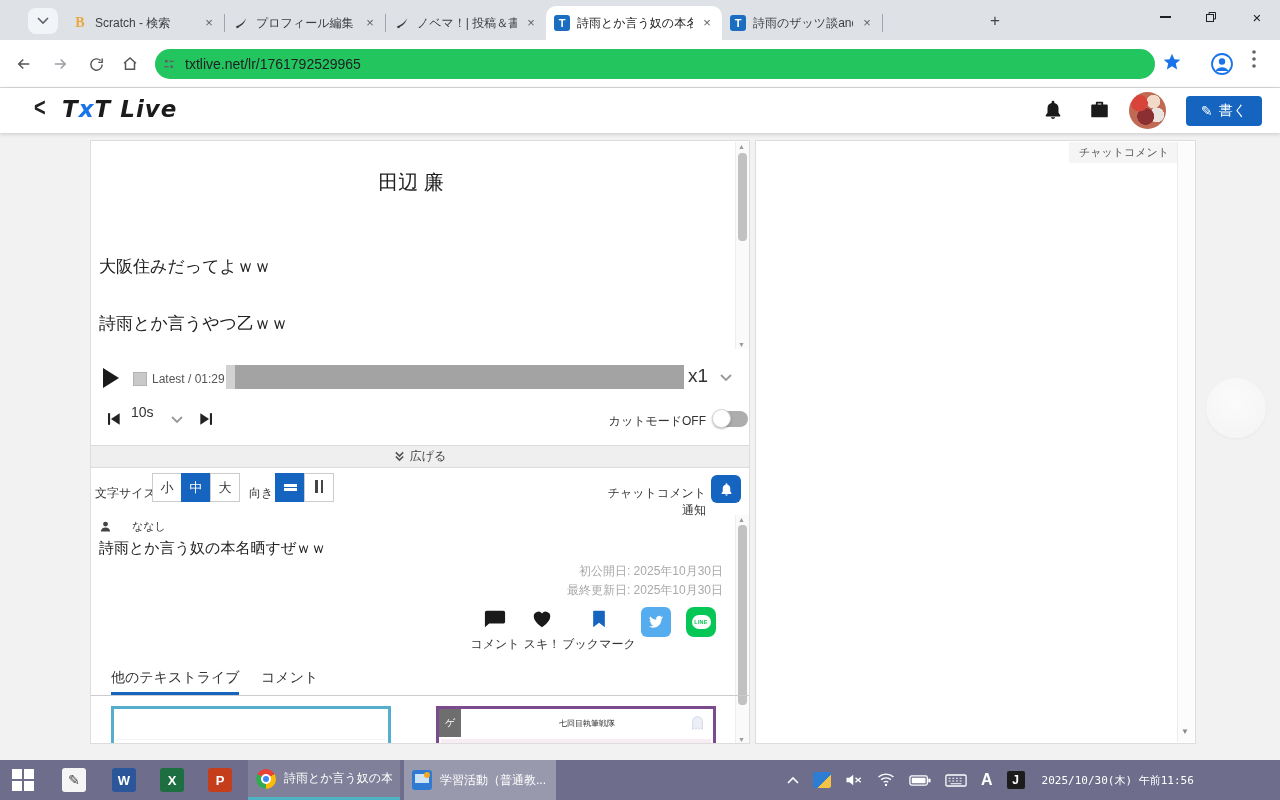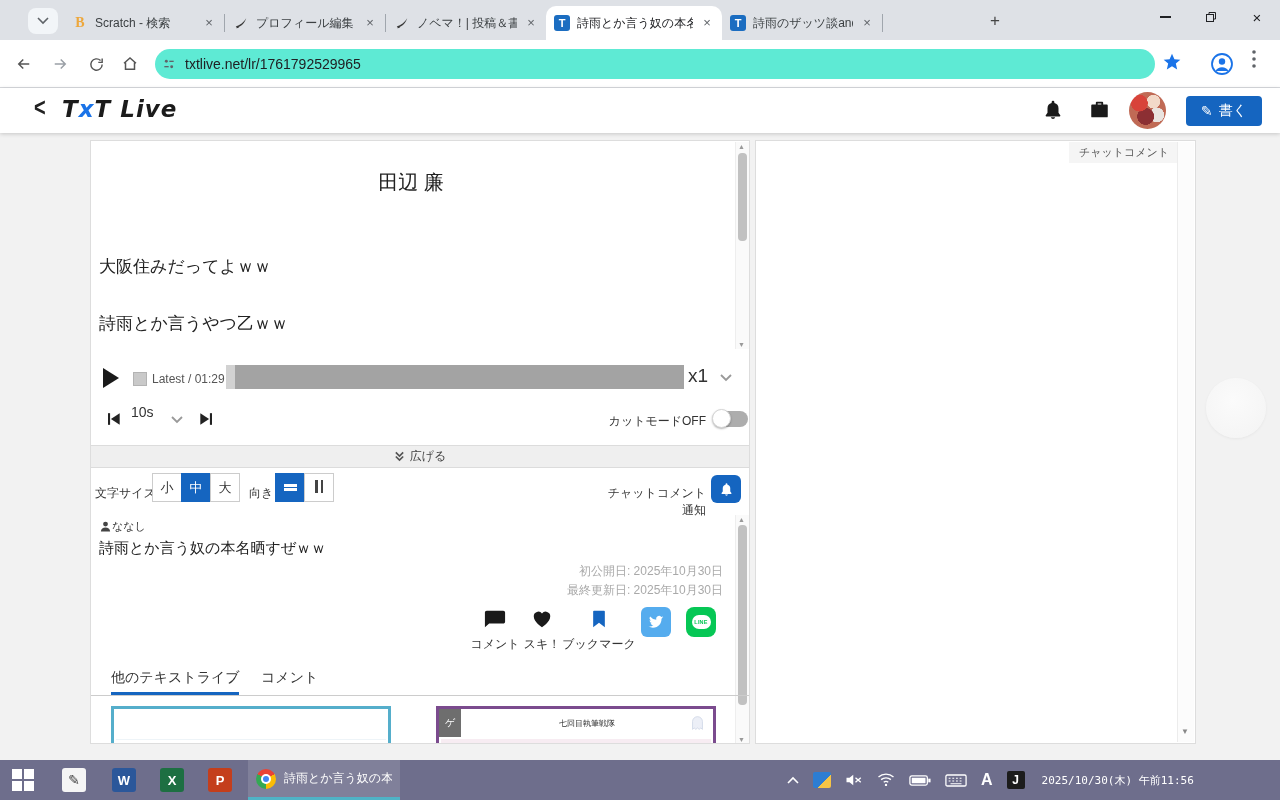--- a/index.html
+++ b/index.html
@@ -28,21 +28,21 @@
     text-align:center;line-height:21px;}
   .winctl{position:absolute;right:0;top:0;height:34px;display:flex;}
   .winbtn{width:46px;height:34px;display:flex;align-items:center;justify-content:center;color:#202124;}
   .minbar{width:11px;height:1.5px;background:#202124;}
   .closex{font-size:15px;}
 
   
   .addrbar{position:absolute;left:0;top:40px;width:1280px;height:48px;background:#fff;
     border-bottom:1px solid #d8dade;box-sizing:border-box;}
   .navbtn{position:absolute;top:10px;width:28px;height:28px;display:flex;align-items:center;justify-content:center;}
-  .urlpill{position:absolute;left:155px;top:9px;width:1000px;height:30px;background:#5eead4;
+  .urlpill{position:absolute;left:155px;top:9px;width:1000px;height:30px;background:#22c55e;
     border-radius:15px;display:flex;align-items:center;padding:0 6px;box-sizing:border-box;}
   .urltext{font-size:14px;color:#202124;margin-left:8px;}
   .addr-right{position:absolute;top:12px;}
 
   
   .siteheader{position:absolute;left:0;top:88px;width:1280px;height:45px;background:#fff;
     box-shadow:0 1px 4px rgba(0,0,0,.18);z-index:4;}
   .backchev{position:absolute;left:34px;top:8px;font-size:20px;color:#222;font-weight:bold;transform:scaleY(1.3);}
   .logo{position:absolute;left:62px;top:8px;font-size:23px;font-weight:bold;font-style:italic;
     letter-spacing:1px;color:#1b1b1b;font-family:"DejaVu Sans","Liberation Sans",sans-serif;}
@@ -105,21 +105,21 @@
   .btngrp{position:absolute;top:332px;display:flex;}
   .gbtn{width:30px;height:29px;border:1px solid #ccc;margin-left:-1px;background:#fff;color:#333;
     font-size:13px;display:flex;align-items:center;justify-content:center;box-sizing:border-box;}
   .gbtn.sel{background:#1565c0;border-color:#1565c0;color:#fff;}
   .hb{width:13px;height:2.5px;background:#fff;margin:1.5px 0;}
   .vb{width:2.5px;height:13px;background:#444;margin:0 1.5px;display:inline-block;}
   .bellbtn{position:absolute;left:620px;top:334px;width:30px;height:28px;background:#1565c0;
     border-radius:6px;display:flex;align-items:center;justify-content:center;}
 
   
-  .authrow{position:absolute;left:8px;top:378px;display:flex;align-items:center;gap:0;
+  .authrow{position:absolute;left:8px;top:378px;display:flex;align-items:center;gap:20px;
     font-size:11px;color:#333;}
   .ptitle{position:absolute;left:8px;top:398px;font-size:15px;color:#222;}
   .pdate{position:absolute;right:26px;font-size:12px;color:#a9a9a9;}
   .action{position:absolute;top:467px;text-align:center;font-size:12px;color:#333;}
   .action .ic{height:28px;display:flex;align-items:flex-start;justify-content:center;}
   .snsbtn{position:absolute;top:466px;width:30px;height:30px;display:flex;align-items:center;justify-content:center;}
   .linebub{width:19px;height:14px;background:#fff;border-radius:7px;display:flex;align-items:center;
     justify-content:center;font-size:5.5px;font-weight:bold;color:#06c755;letter-spacing:.2px;}
 
   
@@ -488,20 +488,24 @@
         <span>X</span>
       </div>
     <div class="appic" style="left:208px;background:#c43e1c;">
         <span>P</span>
       </div>
 
     <div class="task task1">
       <div class="chromeball"></div>
       <span class="ell">詩雨とか言う奴の本...</span>
     </div>
+    <div class="task task2">
+      <div class="task2ic"></div>
+      <span class="ell">学習活動（普通教...</span>
+    </div>
 
     <div class="tray" style="left:780px;">
       <div class="trayic">
         <svg width="12" height="8" viewBox="0 0 12 8" fill="none" stroke="#fff" stroke-width="1.6">
             <path d="M1 7l5-5 5 5"></path>
           </svg>
       </div>
       <div class="trayic" style="width:18px;height:16px;border-radius:2px;background:linear-gradient(135deg,#2d7dd2 60%,#f6c445 60%);"></div>
       <div class="trayic">
         <svg width="18" height="16" viewBox="0 0 24 20" fill="#fff">

